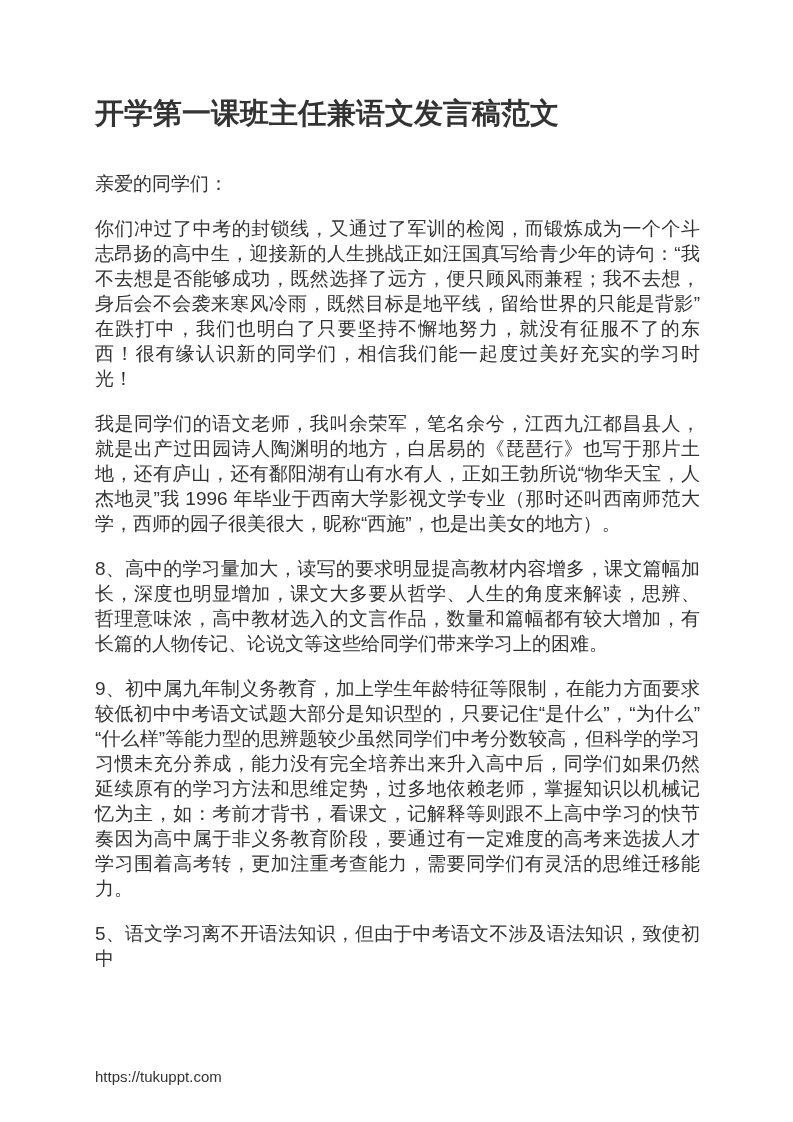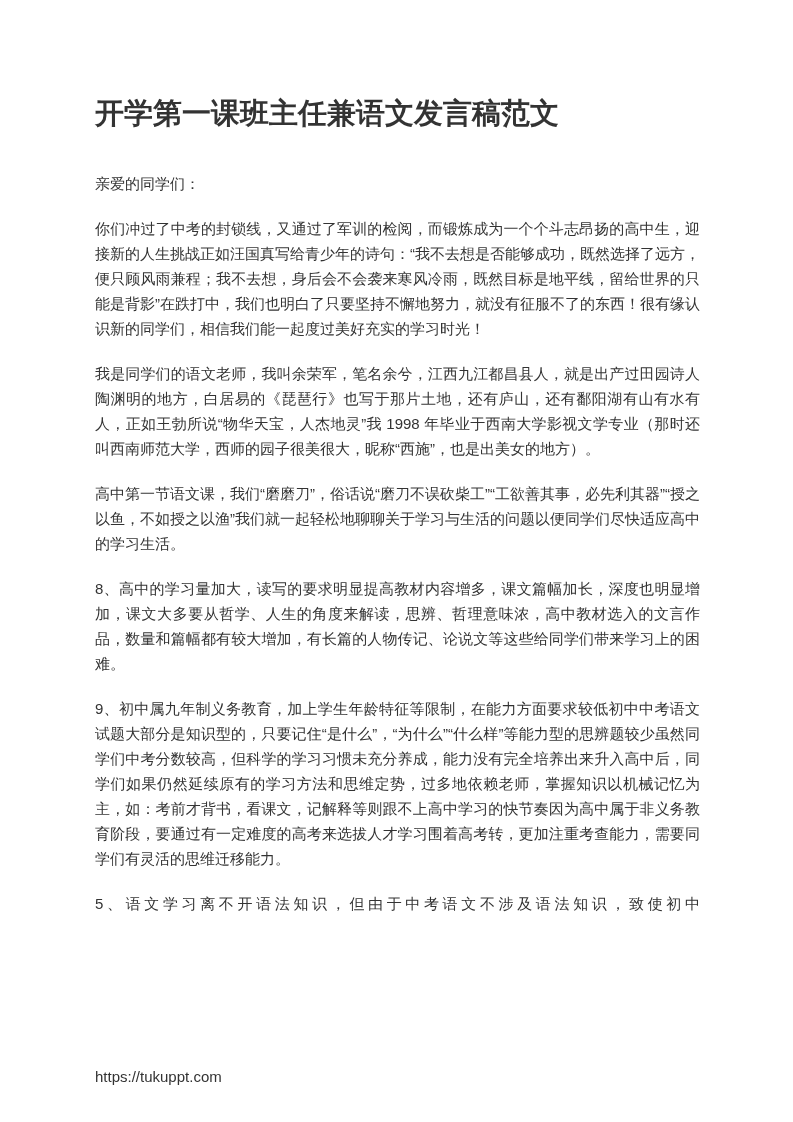--- a/index.html
+++ b/index.html
@@ -19,21 +19,21 @@
     color: #333333;
   }
   .doc-title {
     font-size: 29px;
     font-weight: bold;
     line-height: 1.25;
     margin: 0 0 40px 0;
     color: #333333;
   }
   .doc-para {
-    font-size: 15px;
+    font-size: 19px;
     line-height: 25px;
     margin: 0 0 20px 0;
     text-align: justify;
     color: #333333;
   }
   .doc-salutation {
     text-align: left;
   }
   .doc-heading {
     text-align: left;
@@ -57,23 +57,22 @@
 <body>
 
 <div class="page">
 
   <h1 class="doc-title">开学第一课班主任兼语文发言稿范文</h1>
 
   <p class="doc-para doc-salutation">亲爱的同学们：</p>
 
   <p class="doc-para">你们冲过了中考的封锁线，又通过了军训的检阅，而锻炼成为一个个斗志昂扬的高中生，迎接新的人生挑战正如汪国真写给青少年的诗句：“我不去想是否能够成功，既然选择了远方，便只顾风雨兼程；我不去想，身后会不会袭来寒风冷雨，既然目标是地平线，留给世界的只能是背影”在跌打中，我们也明白了只要坚持不懈地努力，就没有征服不了的东西！很有缘认识新的同学们，相信我们能一起度过美好充实的学习时光！</p>
 
-  <p class="doc-para">我是同学们的语文老师，我叫余荣军，笔名余兮，江西九江都昌县人，就是出产过田园诗人陶渊明的地方，白居易的《琵琶行》也写于那片土地，还有庐山，还有鄱阳湖有山有水有人，正如王勃所说“物华天宝，人杰地灵”我 1998 年毕业于西南大学影视文学专业（那时还叫西南师范大学，西师的园子很美很大，昵称“西施”，也是出美女的地方）。</p>
+  <p class="doc-para">我是同学们的语文老师，我叫余荣军，笔名余兮，江西九江都昌县人，就是出产过田园诗人陶渊明的地方，白居易的《琵琶行》也写于那片土地，还有庐山，还有鄱阳湖有山有水有人，正如王勃所说“物华天宝，人杰地灵”我 1996 年毕业于西南大学影视文学专业（那时还叫西南师范大学，西师的园子很美很大，昵称“西施”，也是出美女的地方）。</p>
 
-  <p class="doc-para">高中第一节语文课，我们“磨磨刀”，俗话说“磨刀不误砍柴工”“工欲善其事，必先利其器”“授之以鱼，不如授之以渔”我们就一起轻松地聊聊关于学习与生活的问题以便同学们尽快适应高中的学习生活。</p>
 
 
   <p class="doc-para">8、高中的学习量加大，读写的要求明显提高教材内容增多，课文篇幅加长，深度也明显增加，课文大多要从哲学、人生的角度来解读，思辨、哲理意味浓，高中教材选入的文言作品，数量和篇幅都有较大增加，有长篇的人物传记、论说文等这些给同学们带来学习上的困难。</p>
 
   <p class="doc-para">9、初中属九年制义务教育，加上学生年龄特征等限制，在能力方面要求较低初中中考语文试题大部分是知识型的，只要记住“是什么”，“为什么”“什么样”等能力型的思辨题较少虽然同学们中考分数较高，但科学的学习习惯未充分养成，能力没有完全培养出来升入高中后，同学们如果仍然延续原有的学习方法和思维定势，过多地依赖老师，掌握知识以机械记忆为主，如：考前才背书，看课文，记解释等则跟不上高中学习的快节奏因为高中属于非义务教育阶段，要通过有一定难度的高考来选拔人才学习围着高考转，更加注重考查能力，需要同学们有灵活的思维迁移能力。</p>
 
   <p class="doc-para continued">5、语文学习离不开语法知识，但由于中考语文不涉及语法知识，致使初中</p>
 
   <div class="doc-footer">https://tukuppt.com</div>
 

